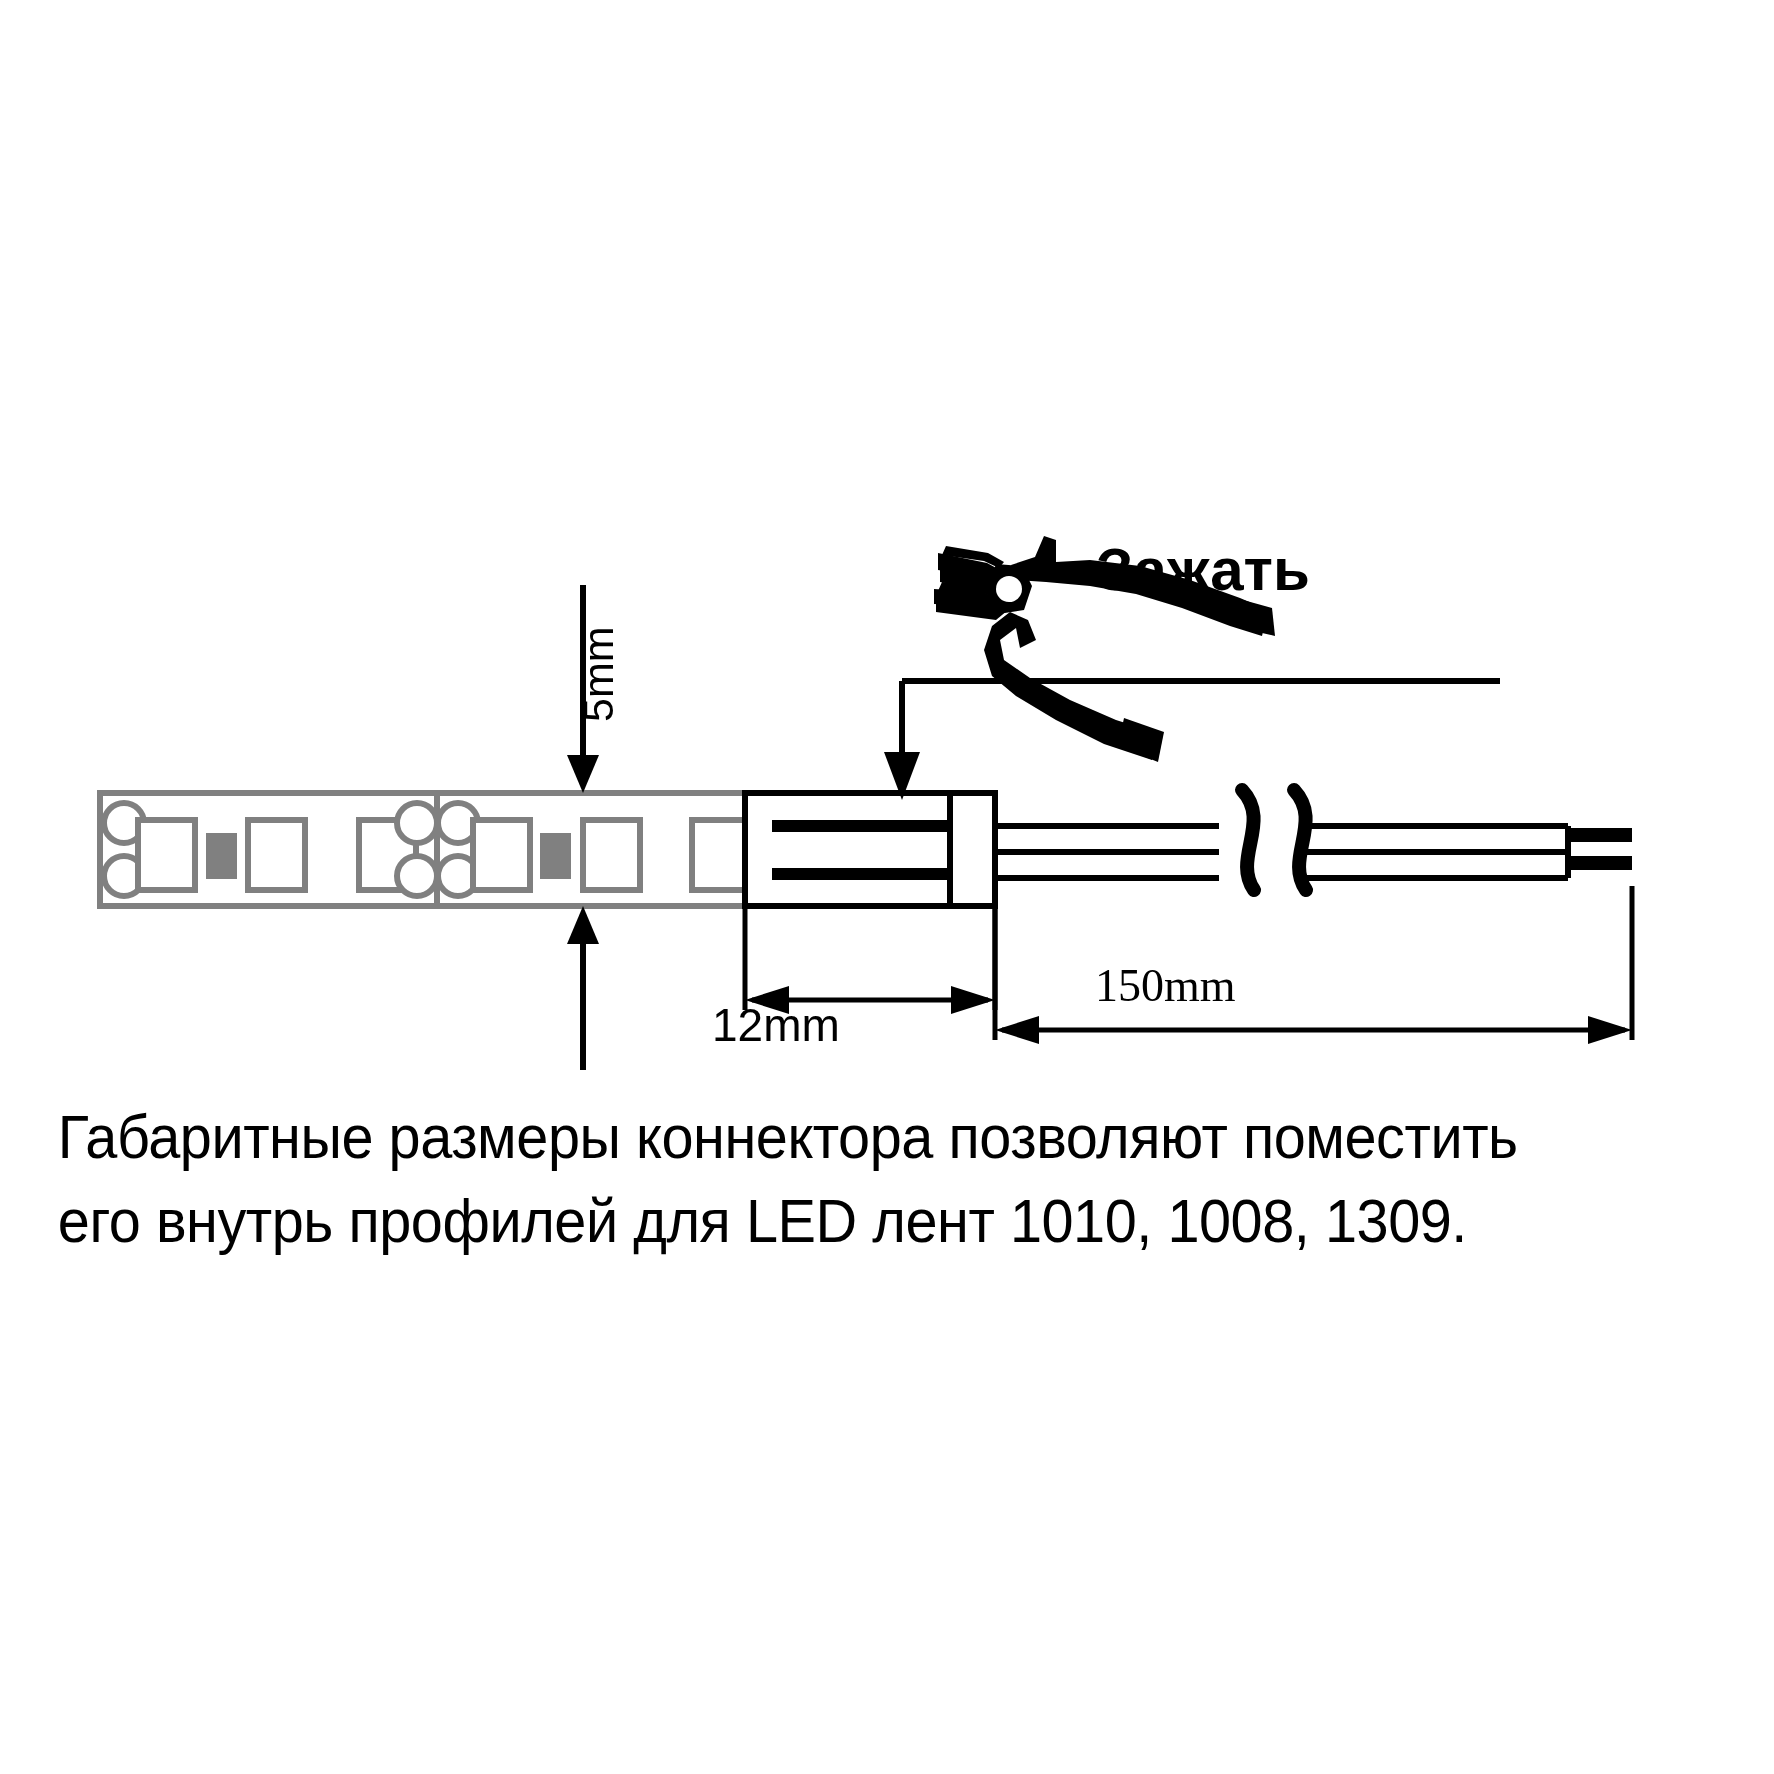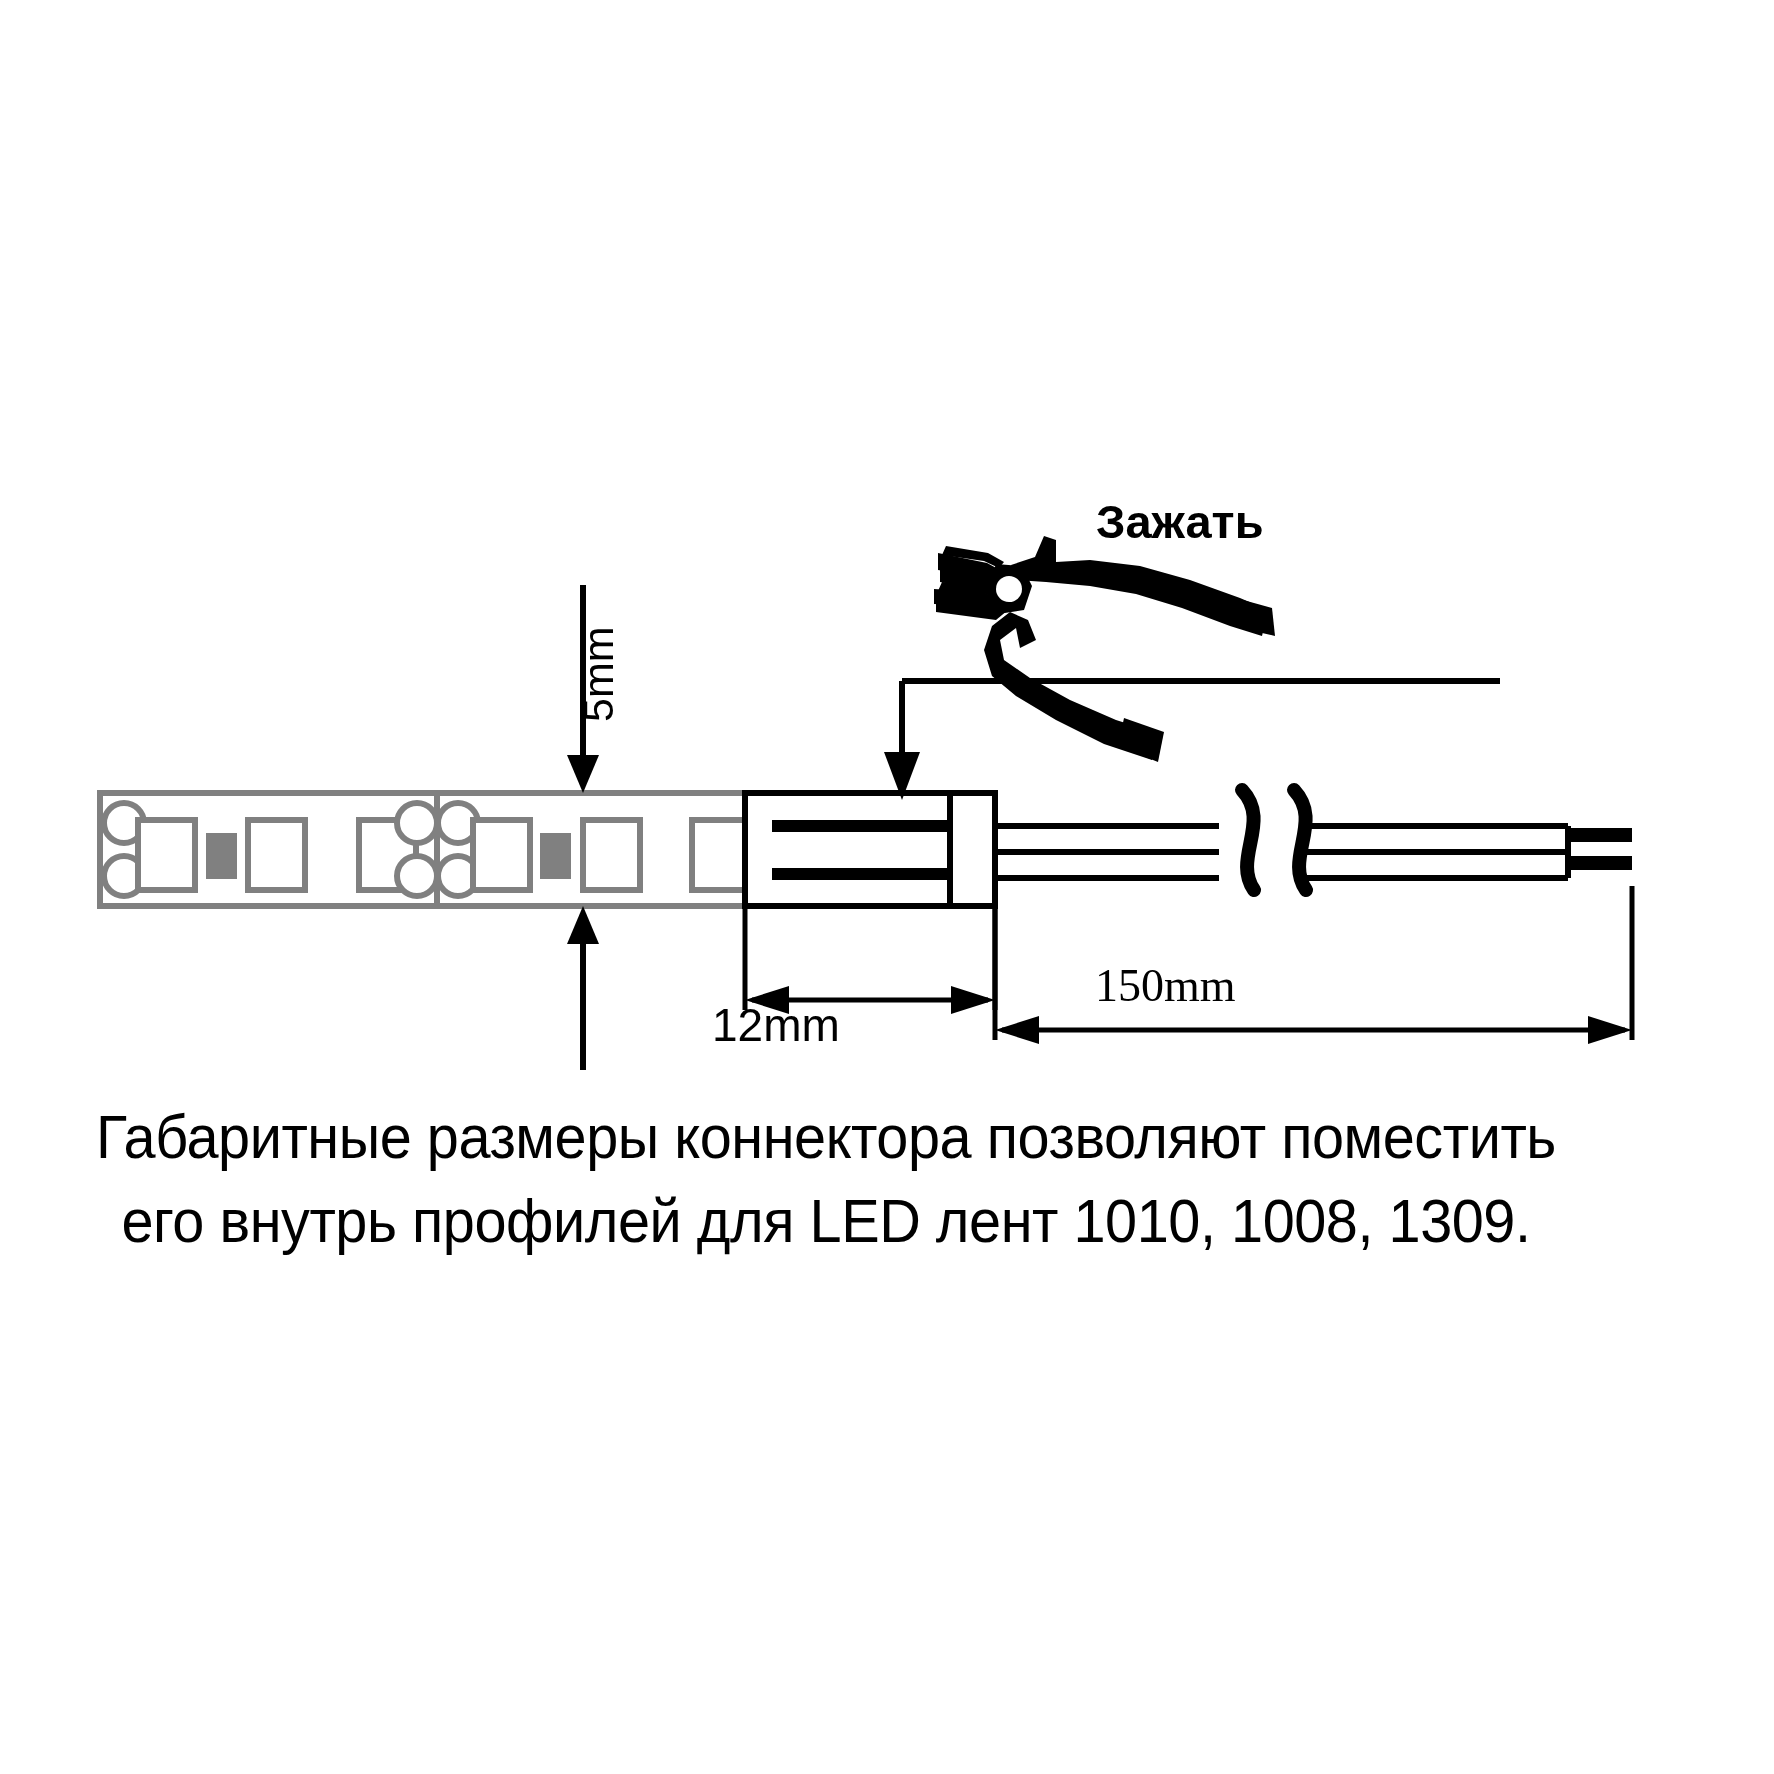--- a/index.html
+++ b/index.html
@@ -26,45 +26,45 @@
     top: 0;
     width: 1774px;
     height: 1774px;
     display: block;
   }
   .caption-layer {
     position: absolute;
     left: 0;
     top: 1095px;
     width: 1652px;
-    text-align: center;
   }
   .caption-line {
     font-family: "Liberation Sans Narrow", "Liberation Sans", sans-serif;
     font-size: 62px;
     line-height: 84px;
     color: #000000;
     font-weight: 400;
     letter-spacing: -0.5px;
     white-space: nowrap;
     transform: scaleX(0.93);
     transform-origin: center;
   }
   .label-layer { position: absolute; left: 0; top: 0; width: 1774px; height: 1774px; }
   .lbl {
     position: absolute;
     color: #000000;
     font-family: "Liberation Sans", sans-serif;
     white-space: nowrap;
   }
   .lbl-callout {
-    font-size: 47px;
+    font-size: 60px;
     font-weight: bold;
     line-height: 60px;
     text-align: center;
+    margin-top: 48px;
   }
   .lbl-dim {
     font-size: 46px;
     font-weight: 400;
   }
   .lbl-dim-vert {
     font-size: 43px;
     font-weight: 400;
     transform: rotate(-90deg);
     transform-origin: left top;

